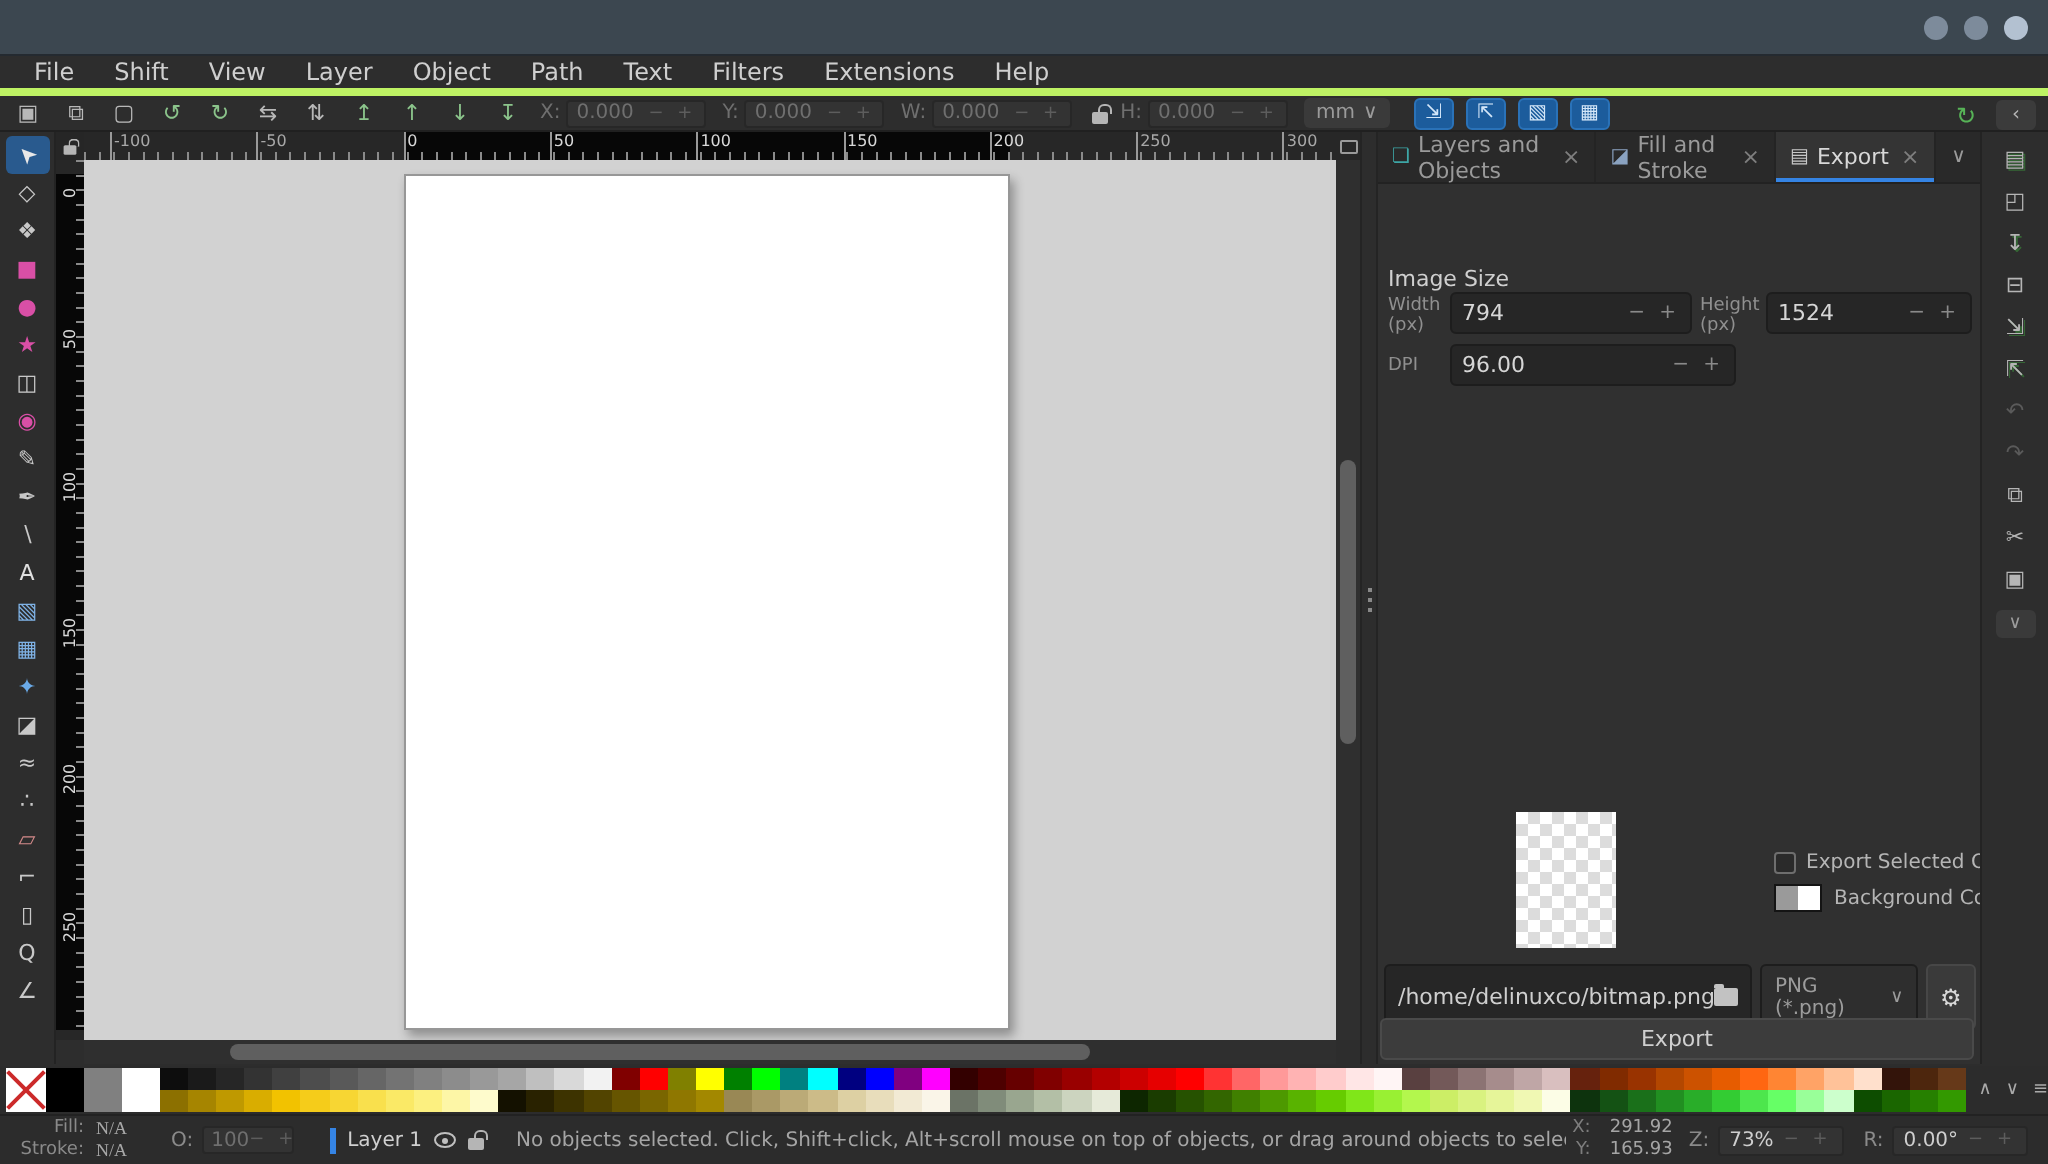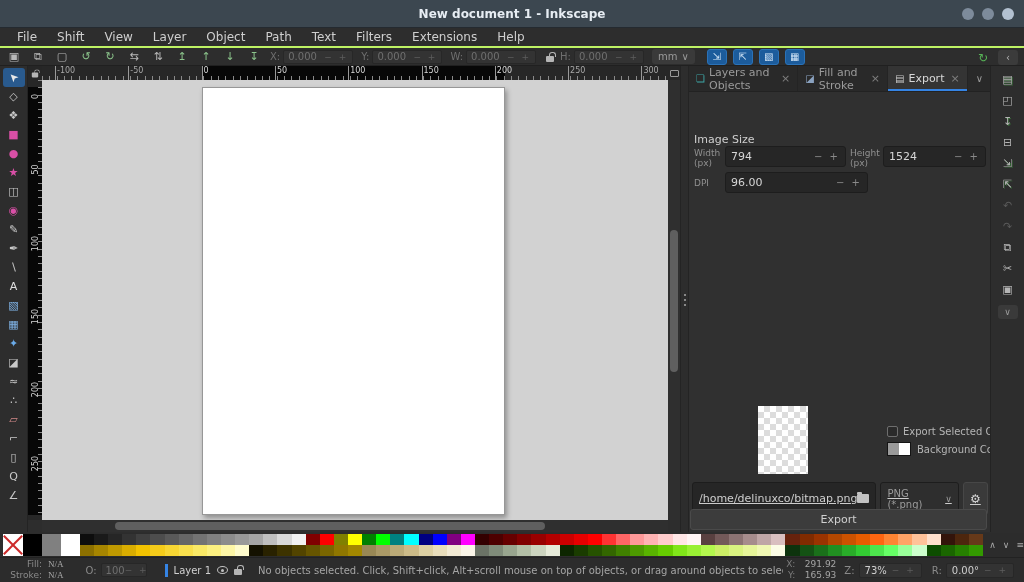--- a/index.html
+++ b/index.html
@@ -8,21 +8,21 @@
   .abs { position:absolute; }
 
   
   #titlebar { left:0; top:0; width:1024px; height:28px; background:#3c4750; display:flex; align-items:center; justify-content:center; border-bottom:1px solid #242a30; }
   #title { font-size:12px; font-weight:bold; color:#e7edf3; }
   #winbtns { position:absolute; right:10px; top:8px; display:flex; gap:8px; }
   .winbtn { width:12px; height:12px; border-radius:50%; background:#7d8b9b; }
   .winbtn.hl { background:#b3c1d1; }
 
   
-  #menubar { left:0; top:28px; width:1024px; height:20px; background:#2d2d2d; display:flex; align-items:center; padding-left:8px; gap:2px; border-bottom:2px solid #bef264; }
+  #menubar { left:0; top:28px; width:1024px; height:20px; background:#2d2d2d; display:flex; align-items:center; padding-left:8px; gap:2px; border-bottom:4px solid #bef264; }
   .menu-item { font-size:12px; color:#cfcfcf; padding:1px 9px; }
 
   
   #toolbar { left:0; top:48px; width:1024px; height:18px; background:#2d2d2d; display:flex; align-items:center; border-bottom:1px solid #202020; }
   #tb-buttons { display:flex; align-items:center; margin-left:6px; gap:8px; }
   .tbtn { width:16px; height:15px; display:flex; align-items:center; justify-content:center; font-size:11px; color:#b8b8b8; }
   .tb-field { display:flex; align-items:center; margin-left:8px; }
   .tb-label { font-size:10px; color:#6f6f6f; margin-right:3px; }
   .ninput { height:14px; background:#333; border:1px solid #272727; border-radius:2px; display:flex; align-items:center; padding:0 4px; }
   .ninput .val { font-size:10px; color:#6f6f6f; flex:1; }
@@ -92,21 +92,21 @@
   #preview { position:absolute; left:69px; top:340px; width:50px; height:68px;
     background-color:#fff;
     background-image:linear-gradient(45deg,#dcdcdc 25%,transparent 25%,transparent 75%,#dcdcdc 75%),linear-gradient(45deg,#dcdcdc 25%,transparent 25%,transparent 75%,#dcdcdc 75%);
     background-size:12px 12px; background-position:0 0,6px 6px; }
   #opt-selected { position:absolute; left:198px; top:360px; display:flex; align-items:center; gap:5px; }
   .checkbox { width:11px; height:11px; border:1px solid #6e6e6e; background:#2a2a2a; border-radius:2px; }
   .optlabel { font-size:10px; color:#b5b5b5; white-space:nowrap; }
   #opt-bg { position:absolute; left:198px; top:376px; display:flex; align-items:center; gap:6px; }
   #bg-swatch { width:24px; height:14px; border:1px solid #141414; background:linear-gradient(to right,#9a9a9a 0 50%,#ffffff 50%); }
 
-  #pathrow { position:absolute; left:3px; top:416px; width:296px; height:33px; display:flex; gap:4px;text-decoration:underline; }
+  #pathrow { position:absolute; left:3px; top:416px; width:296px; height:33px; display:flex; gap:4px; }
   #path-input { flex:1; background:#262626; border:1px solid #1d1d1d; border-radius:3px; display:flex; align-items:center; padding:0 6px; }
   #path-input .val { flex:1; font-size:11px; color:#cfcfcf; white-space:nowrap; overflow:hidden; }
   .folder { width:12px; height:9px; background:#c2c2c2; border-radius:1px; position:relative; }
   .folder::before { content:""; position:absolute; left:0; top:-2px; width:5px; height:2px; background:#c2c2c2; border-radius:1px 1px 0 0; }
   #format-dd { width:86px; background:#2e2e2e; border:1px solid #1d1d1d; border-radius:3px; display:flex; align-items:center; padding:0 6px; gap:4px; }
   #format-dd .val { flex:1; font-size:10px; color:#9c9c9c; }
   #format-dd .caret { font-size:9px; color:#9c9c9c; }
   #gear-btn { width:28px; background:#3a3a3a; border:1px solid #474747; border-radius:3px; display:flex; align-items:center; justify-content:center; color:#d8d8d8; font-size:12px; }
   #export-btn { position:absolute; left:1px; top:443px; width:297px; height:21px; background:#3c3c3c; border:1px solid #4a4a4a; border-radius:3px; display:flex; align-items:center; justify-content:center; font-size:11px; color:#cfcfcf; }
 
@@ -150,21 +150,20 @@
   .zr-block .lab { color:#8a8a8a; }
   .zr-input { height:15px; display:flex; align-items:center; gap:5px; background:#333; border:1px solid #272727; border-radius:2px; padding:0 5px; }
   .zr-input .val { color:#cfcfcf; font-size:10px; }
 </style>
 </head>
 <body>
 
 <div id="app">
 
   <div id="titlebar" class="abs">
-    <div id="title">New document 1 - Inkscape</div>
     <div id="winbtns">
       <div class="winbtn"></div>
       <div class="winbtn"></div>
       <div class="winbtn hl"></div>
     </div>
   </div>
 
   <div id="menubar" class="abs">
       <span class="menu-item">File</span>
       <span class="menu-item">Shift</span>

